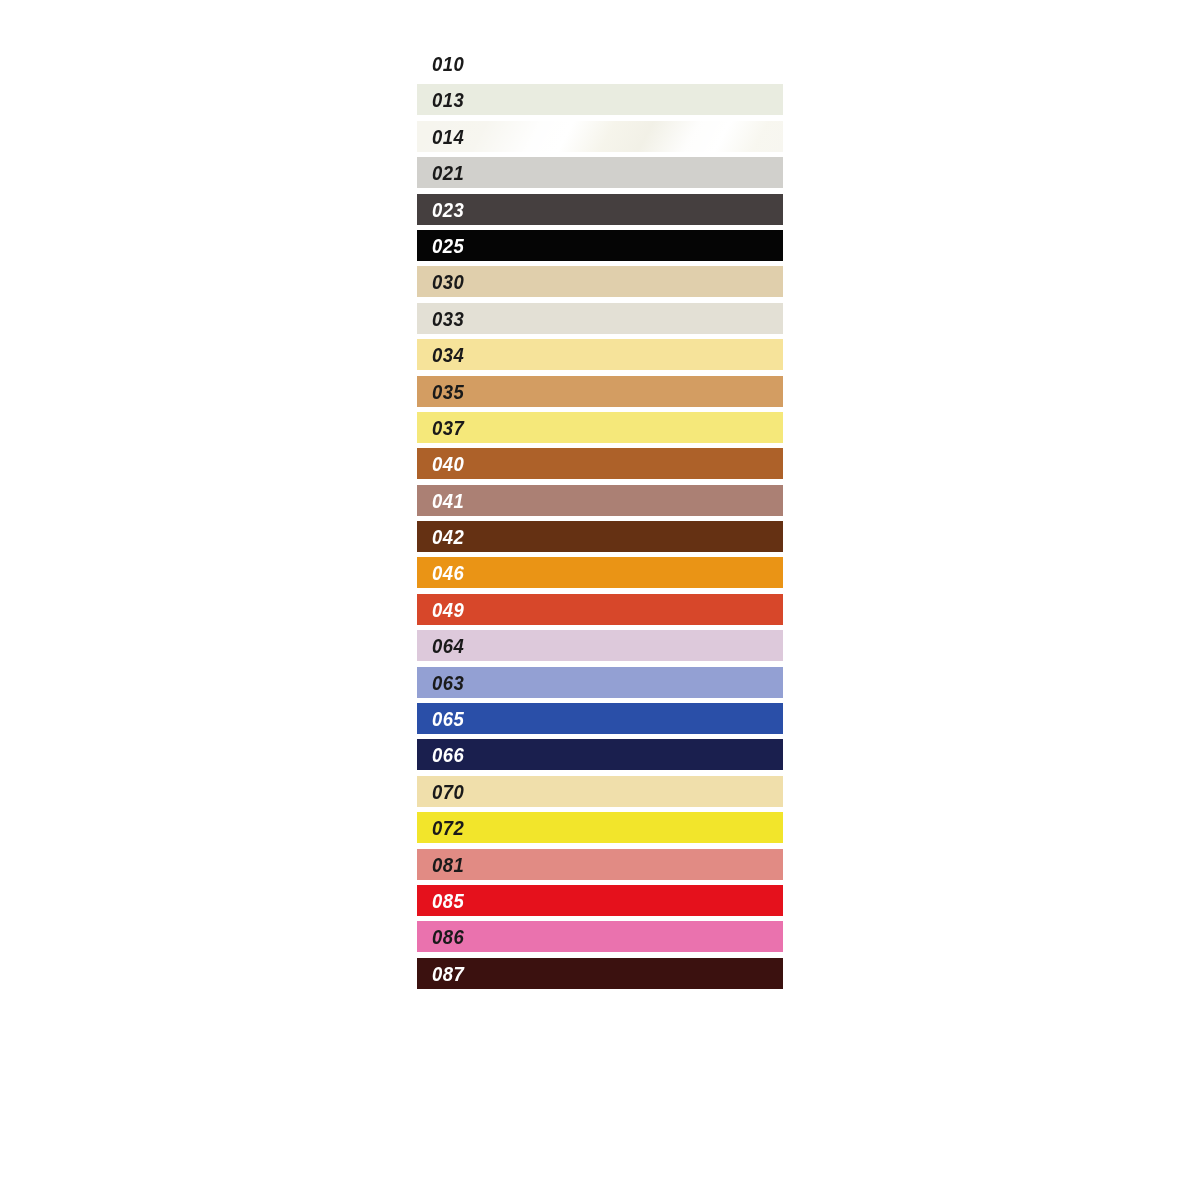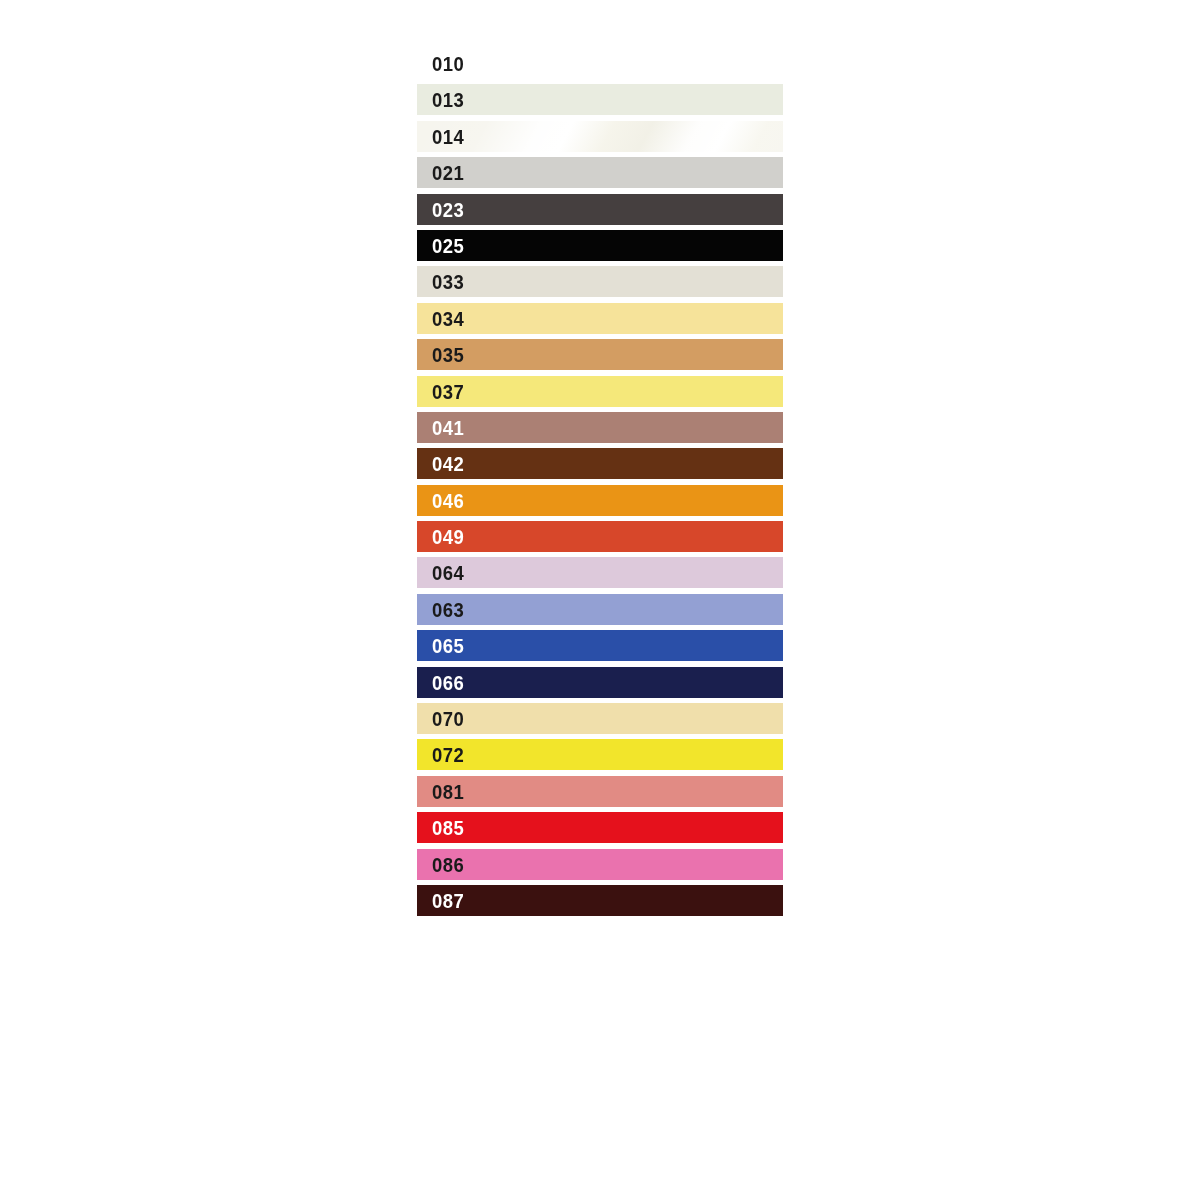--- a/index.html
+++ b/index.html
@@ -13,20 +13,21 @@
     height: 1200px;
     font-family: "Liberation Sans", "DejaVu Sans", sans-serif;
     position: relative;
     overflow: hidden;
   }
   #swatch-chart {
     position: absolute;
     left: 417px;
     top: 48px;
     width: 325px;
+    font-style: italic;
   }
   .swatch-row {
     position: relative;
     width: 366px;
     height: 31px;
     margin-bottom: 5.4px;
     box-sizing: border-box;
   }
   .swatch-fill {
     position: absolute;
@@ -89,34 +90,42 @@
     </div>
     <div class="swatch-row">
       <div class="swatch-fill" style="background-color: rgb(69, 63, 63);"></div>
       <span class="swatch-label light-text">023</span>
     </div>
     <div class="swatch-row">
       <div class="swatch-fill" style="background-color: rgb(5, 5, 5);"></div>
       <span class="swatch-label light-text">025</span>
     </div>
     <div class="swatch-row">
+      <div class="swatch-fill" style="background-color: rgb(224, 207, 172);"></div>
+      <span class="swatch-label dark-text">030</span>
+    </div>
+    <div class="swatch-row">
       <div class="swatch-fill" style="background-color: rgb(227, 224, 213);"></div>
       <span class="swatch-label dark-text">033</span>
     </div>
     <div class="swatch-row">
       <div class="swatch-fill" style="background-color: rgb(246, 227, 154);"></div>
       <span class="swatch-label dark-text">034</span>
     </div>
     <div class="swatch-row">
       <div class="swatch-fill" style="background-color: rgb(211, 157, 98);"></div>
       <span class="swatch-label dark-text">035</span>
     </div>
     <div class="swatch-row">
       <div class="swatch-fill" style="background-color: rgb(245, 232, 122);"></div>
       <span class="swatch-label dark-text">037</span>
+    </div>
+    <div class="swatch-row">
+      <div class="swatch-fill" style="background-color: rgb(173, 97, 41);"></div>
+      <span class="swatch-label light-text">040</span>
     </div>
     <div class="swatch-row">
       <div class="swatch-fill" style="background-color: rgb(171, 128, 116);"></div>
       <span class="swatch-label light-text">041</span>
     </div>
     <div class="swatch-row">
       <div class="swatch-fill" style="background-color: rgb(101, 49, 19);"></div>
       <span class="swatch-label light-text">042</span>
     </div>
     <div class="swatch-row">

